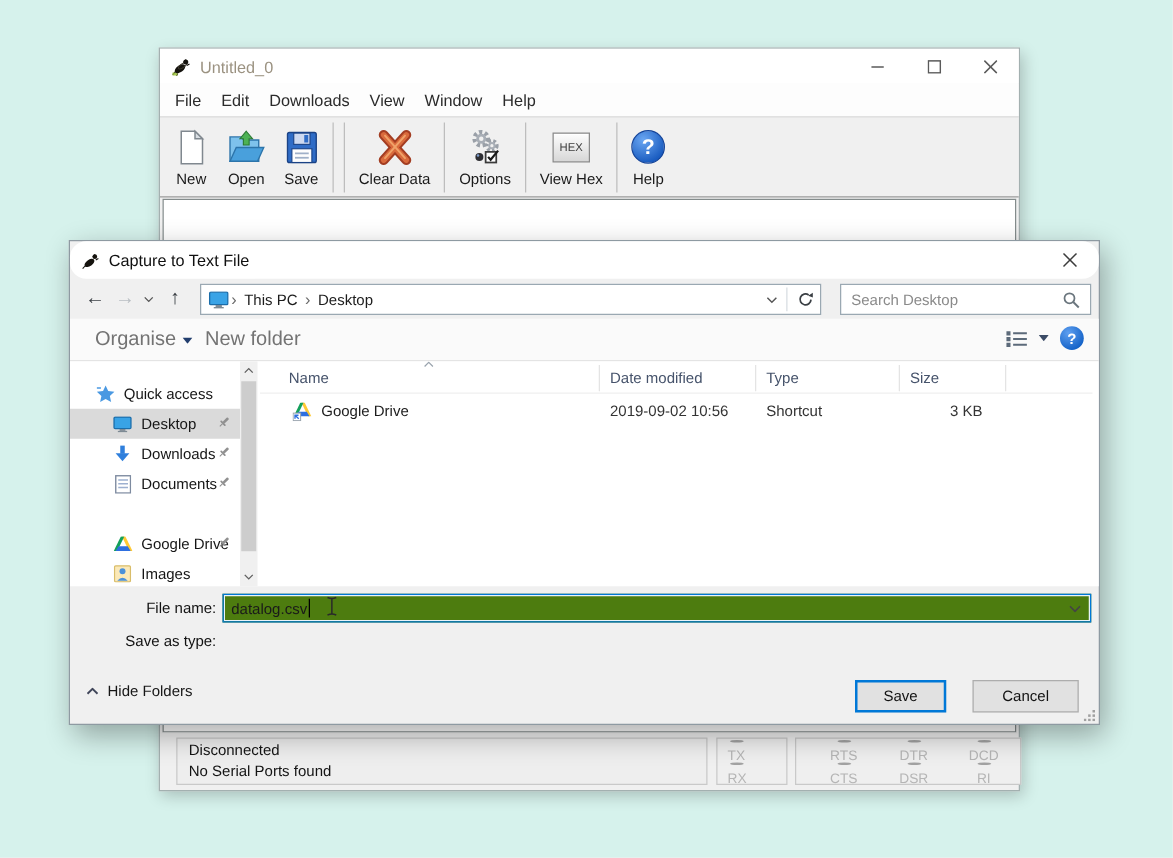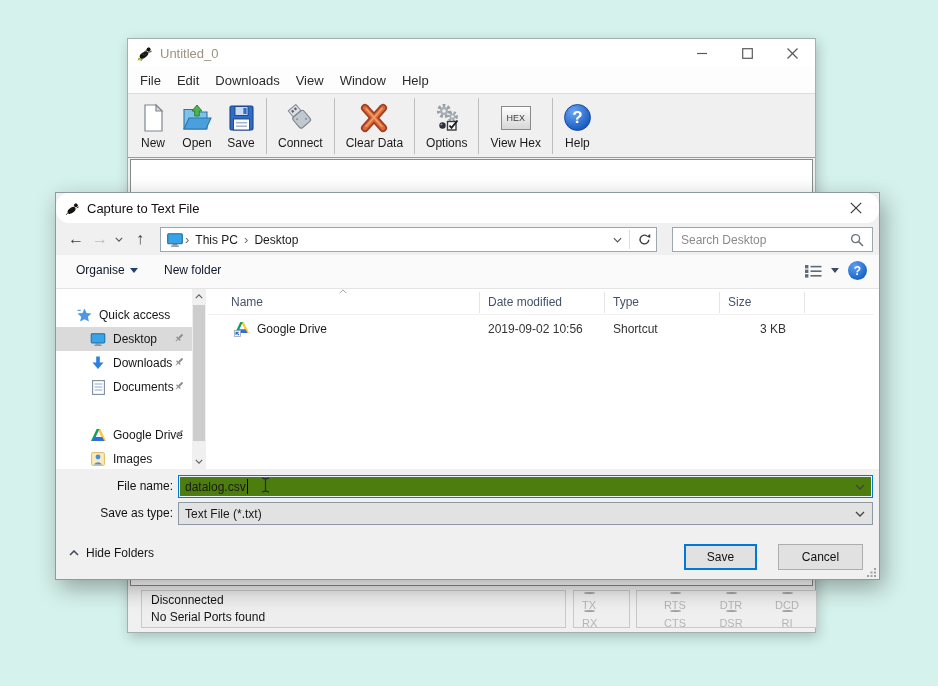--- a/index.html
+++ b/index.html
@@ -60,21 +60,21 @@
   .dlg-nav { position:absolute; left:0; top:30px; right:0; height:32px; }
   .nav-arrow { position:absolute; top:3px; width:24px; height:26px; display:flex; align-items:center; justify-content:center; font-size:16px; }
   .addr-box { position:absolute; left:104px; top:4px; width:497px; height:25px; background:#fff; border:1px solid #9aa8b2; display:flex; align-items:center; padding-left:6px; }
   .addr-crumb { font-size:12px; color:#1c1c1c; padding:0 4px; }
   .addr-sep { font-size:13px; color:#6a6a6a; padding:0 2px; }
   .addr-right { position:absolute; right:0; top:0; height:23px; display:flex; align-items:center; }
   .addr-divider { width:1px; height:19px; background:#d8dde2; margin:0 3px; }
   .search-box { position:absolute; left:616px; top:4px; width:201px; height:25px; background:#fff; border:1px solid #9aa8b2; display:flex; align-items:center; padding:0 8px; }
   .search-ph { font-size:12px; color:#8a8a8a; flex:1; }
   .dlg-commandbar { position:absolute; left:0; top:62px; right:0; height:34px; border-bottom:1px solid #e4e4e4; background:#fafafa; }
-  .cmd-link { position:absolute; top:8px; font-size:12px; color:#0f172a; display:flex; align-items:center; gap:5px; }
+  .cmd-link { position:absolute; top:8px; font-size:16px; color:#737373; display:flex; align-items:center; gap:5px; }
   .cmd-right { position:absolute; right:12px; top:6px; display:flex; align-items:center; gap:9px; }
   .help-circle { width:19px; height:19px; border-radius:50%; background:radial-gradient(circle at 35% 28%, #5e9ff0, #1563c8 75%); color:#fff; font-weight:bold; font-size:12px; display:flex; align-items:center; justify-content:center; }
 
   .dlg-content { position:absolute; left:0; top:96px; right:0; height:180px; background:#fff; overflow:hidden; }
   .side-pane { position:absolute; left:0; top:0; width:152px; height:180px; }
   .side-item { position:absolute; left:0; width:136px; height:24px; display:flex; align-items:center; }
   .side-item.selected { background:#dadada; }
   .side-icon { width:16px; margin-left:34px; display:flex; justify-content:center; }
   .side-item.root .side-icon { margin-left:20px; }
   .side-label { margin-left:7px; font-size:12px; color:#161616; white-space:nowrap; }
@@ -190,35 +190,20 @@
           <rect x="6.5" y="16" width="16" height="11" fill="#fdfdfd" stroke="#1b4386" stroke-width="0.9"></rect>
           <rect x="9" y="19" width="11" height="1.4" fill="#9fb0c8"></rect>
             <rect x="9" y="22.5" width="11" height="1.4" fill="#9fb0c8"></rect>
         </svg>
       </span>
       <span class="tool-label">Save</span>
     </div>
 
     <div class="tool-sep"></div>
 
-    <div class="tool-btn">
-      <span class="tool-icon">
-        <svg width="32" height="30" viewBox="0 0 32 30">
-          <g transform="rotate(-40 16 15)">
-            <rect x="11.5" y="2" width="10" height="8" fill="#dcdfe3" stroke="#868c94" stroke-width="1"></rect>
-            <rect x="13.6" y="4" width="2.3" height="2.3" fill="#5c6168"></rect>
-              <rect x="17.2" y="4" width="2.3" height="2.3" fill="#5c6168"></rect>
-            <rect x="9.5" y="10" width="14" height="14" rx="2.5" fill="#c2c8cf" stroke="#7b828b" stroke-width="1.1"></rect>
-            <circle cx="13" cy="14" r="1" fill="#8a9098"></circle>
-              <circle cx="20" cy="19.5" r="1" fill="#8a9098"></circle>
-          </g>
-        </svg>
-      </span>
-      <span class="tool-label">Connect</span>
-    </div>
 
 
     <div class="tool-sep"></div>
 
     <div class="tool-btn">
       <span class="tool-icon">
         <svg width="32" height="30" viewBox="0 0 32 30">
           <g stroke="#a33d22" stroke-width="8" stroke-linecap="round">
               <line x1="7" y1="5" x2="25" y2="25"></line>
               <line x1="25" y1="5" x2="7" y2="25"></line>
@@ -603,28 +588,20 @@
     <svg width="9" height="16" viewBox="0 0 9 16">
       <g stroke="#2a2a2a" stroke-width="1.2" fill="none">
         <path d="M1 1 Q3 1.8 4.5 1.8 Q6 1.8 8 1"></path>
           <line x1="4.5" y1="1.8" x2="4.5" y2="14.2"></line>
           <path d="M1 15 Q3 14.2 4.5 14.2 Q6 14.2 8 15"></path>
       </g>
     </svg>
   </span>
 
   <div class="dlg-field-label" style="left:0;top:309px;">Save as type:</div>
-  <div class="combo">
-    <span>Text File (*.txt)</span>
-    <span class="combo-chevron">
-      <svg width="10" height="6" viewBox="0 0 10 6">
-          <polyline points="1,1 5,5 9,1" fill="none" stroke="#444" stroke-width="1.3"></polyline>
-        </svg>
-    </span>
-  </div>
 
   <div class="dlg-footer-row">
     <div class="hide-folders">
       <svg width="10" height="6" viewBox="0 0 10 6">
           <polyline points="1,5 5,1 9,5" fill="none" stroke="#40465a" stroke-width="1.5"></polyline>
         </svg>
       <span>Hide Folders</span>
     </div>
     <div class="btn btn-save">
         <span>Save</span>

